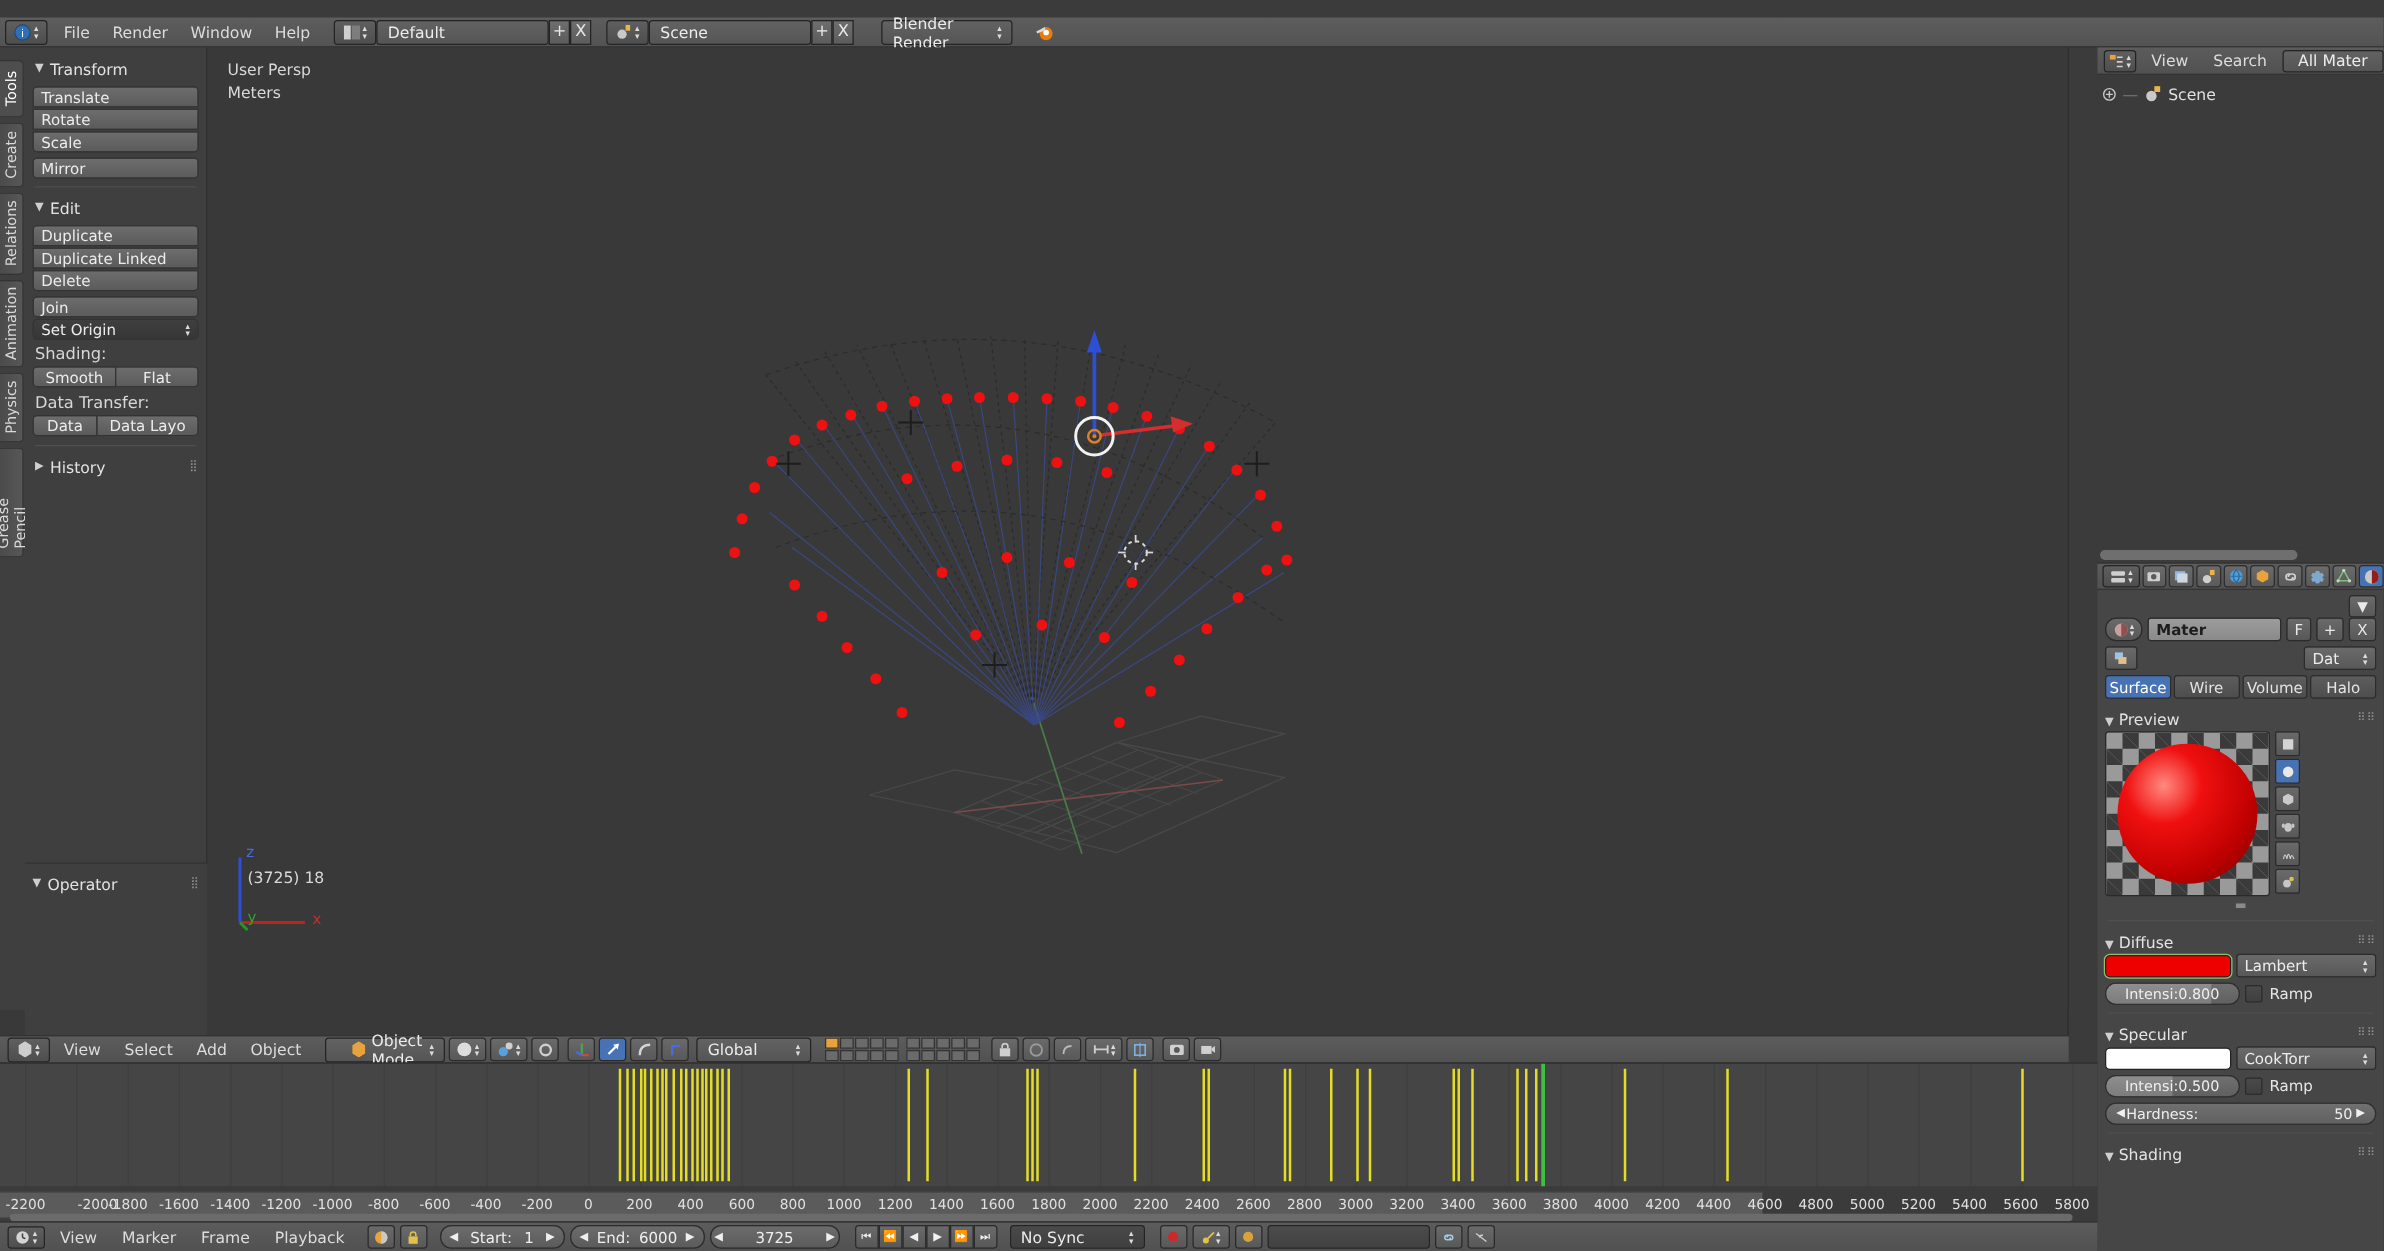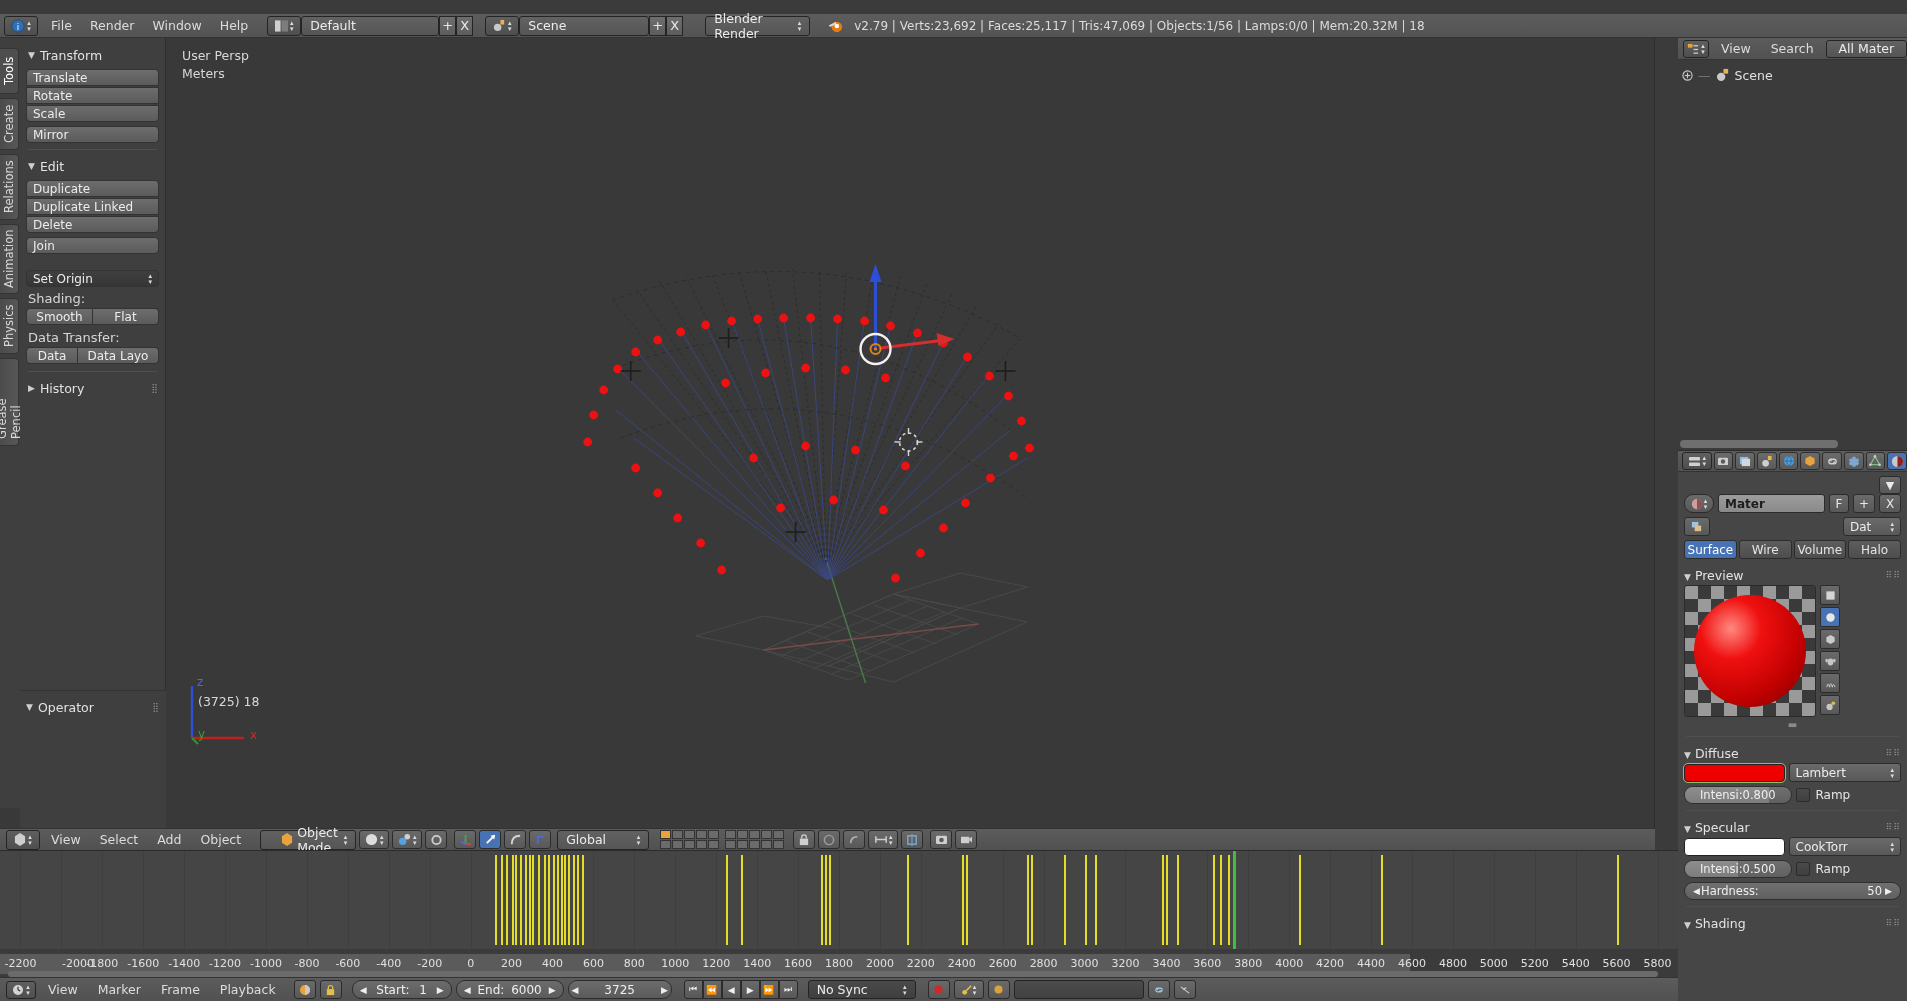--- a/index.html
+++ b/index.html
@@ -322,21 +322,20 @@
       <span style="font-size:7px;line-height:6px;color:#ddd;">▴<br>▾</span>
     </div>
 
     <span class="ico" style="margin-left:18px;">
       <svg width="16" height="14" viewBox="0 0 18 16">
         <circle cx="10" cy="9" r="6" fill="#e87d0d"></circle>
         <circle cx="10" cy="8" r="2.6" fill="#fff"></circle>
         <path d="M1 7 L9 3 L9 6 L2 9 Z" fill="#d9d9d9"></path>
       </svg>
     </span>
-    <div id="stats">v2.79 | Verts:23,692 | Faces:25,117 | Tris:47,069 | Objects:1/56 | Lamps:0/0 | Mem:20.32M | 18</div>
   </div>
 
   <div id="viewport">
 
     <div id="tabcol">
       <div class="vtab active" style="height:46px;margin-top:10px;">Tools</div>
       <div class="vtab" style="height:52px;">Create</div>
       <div class="vtab" style="height:66px;">Relations</div>
       <div class="vtab" style="height:70px;">Animation</div>
       <div class="vtab" style="height:56px;">Physics</div>
@@ -356,21 +355,21 @@
       <div class="divider"></div>
 
       <div class="panel-hdr">
         <span class="tri">▼</span>
         <span>Edit</span>
       </div>
       <div class="tbtn first">Duplicate</div>
       <div class="tbtn">Duplicate Linked</div>
       <div class="tbtn last">Delete</div>
       <div class="tbtn solo" style="margin-top:4px;">Join</div>
-      <div class="tbtn solo dark" style="margin-top:16px;justify-content:space-between;padding-right:6px;">
+      <div class="tbtn solo dark" style="margin-top:1px;justify-content:space-between;padding-right:6px;">
         <span>Set Origin</span>
         <span style="font-size:7px;line-height:6px;color:#ddd;">▴<br>▾</span>
       </div>
 
       <div class="lbl-sm">Shading:</div>
       <div class="row2">
         <div class="tbtn" style="flex:1;justify-content:center;padding-left:0;">Smooth</div>
         <div class="tbtn" style="flex:1;justify-content:center;padding-left:0;">Flat</div>
       </div>
 

